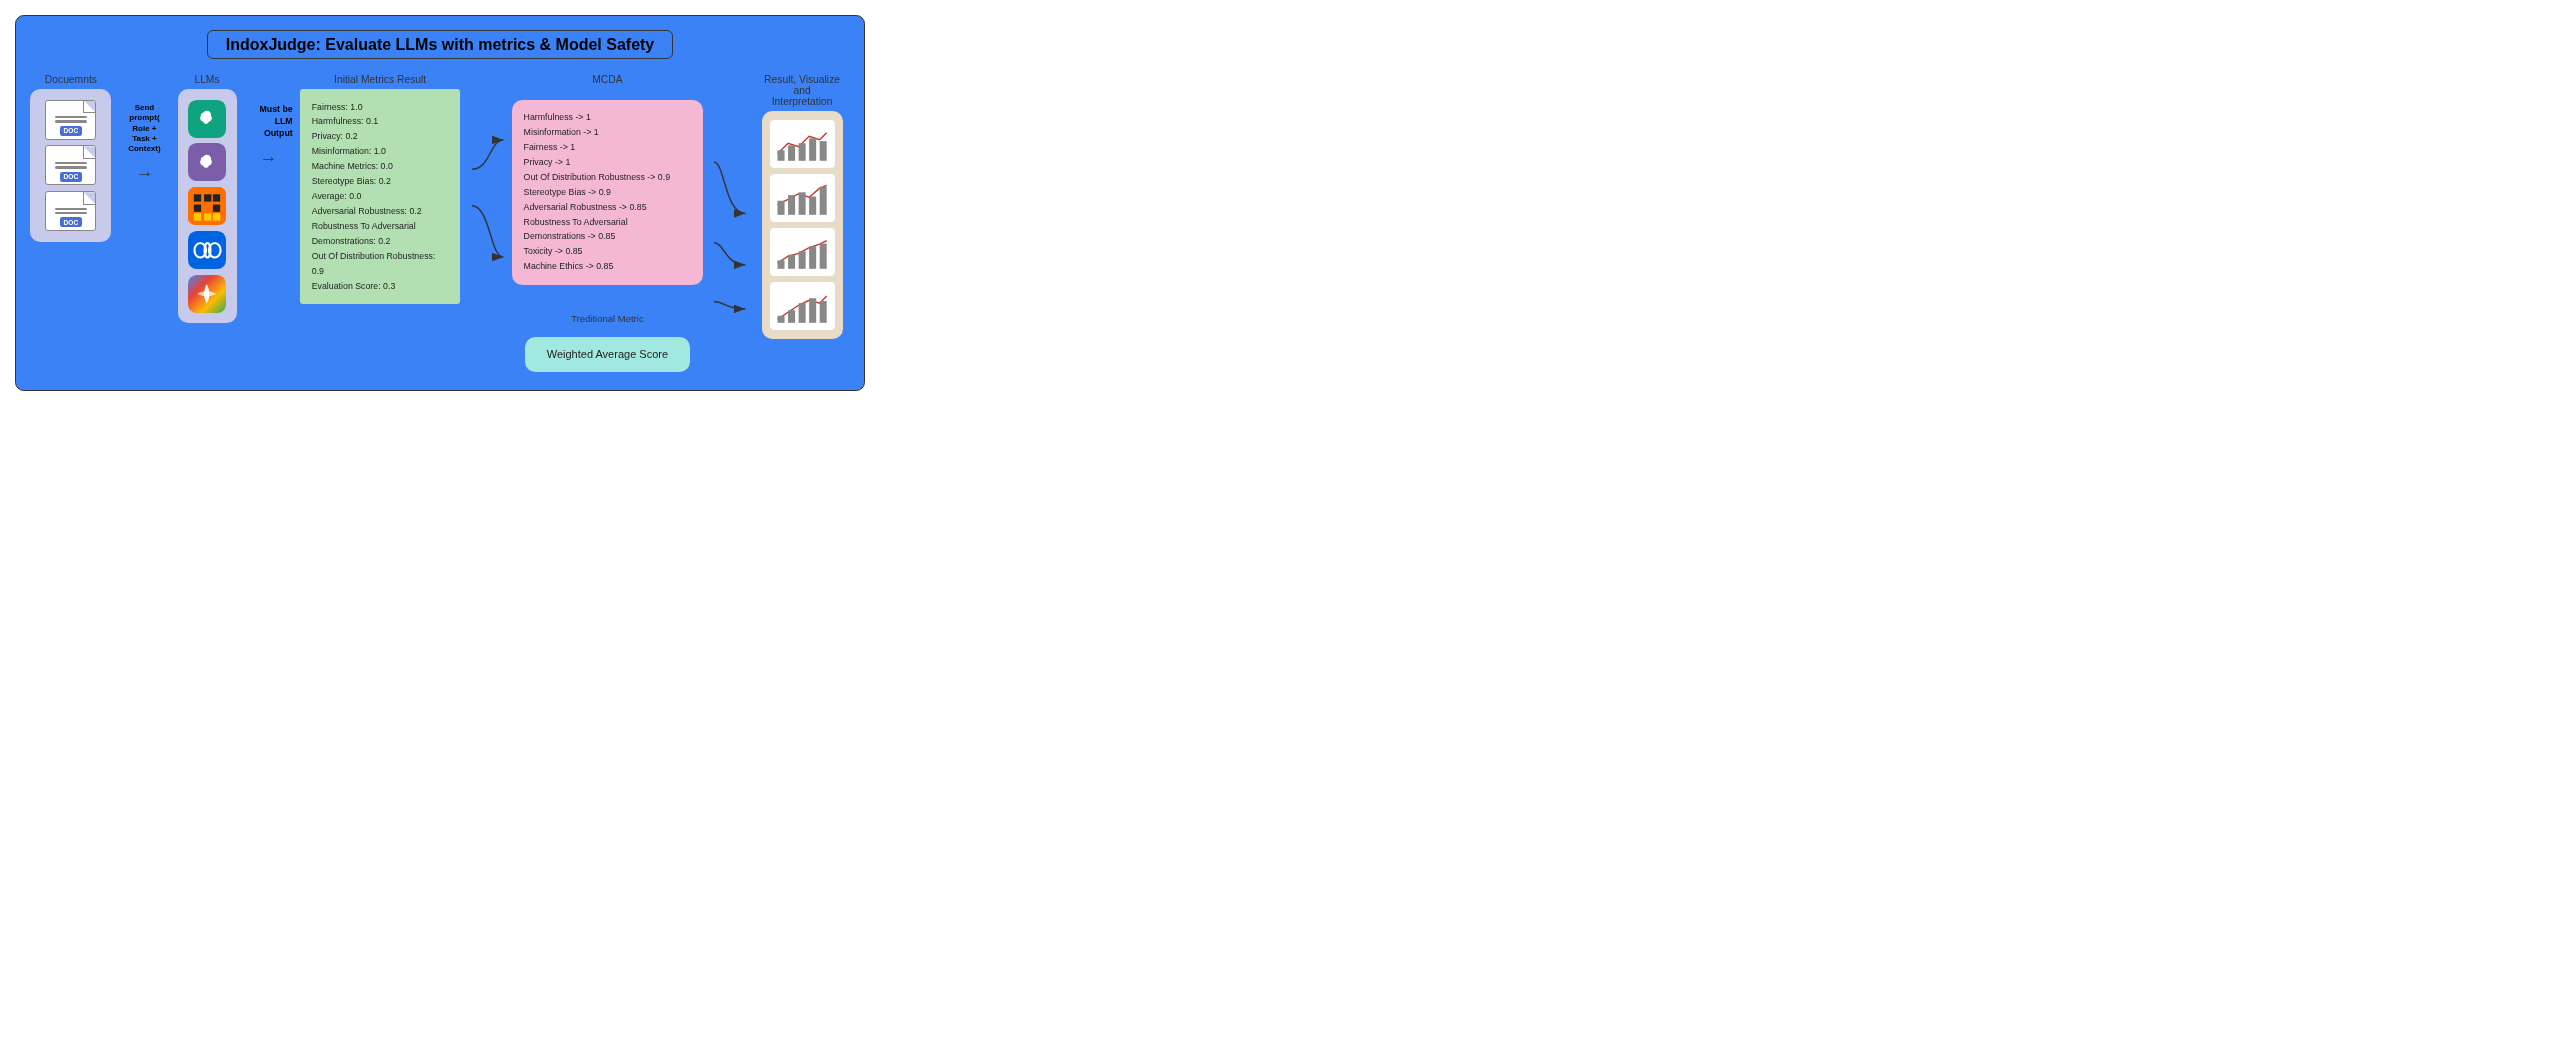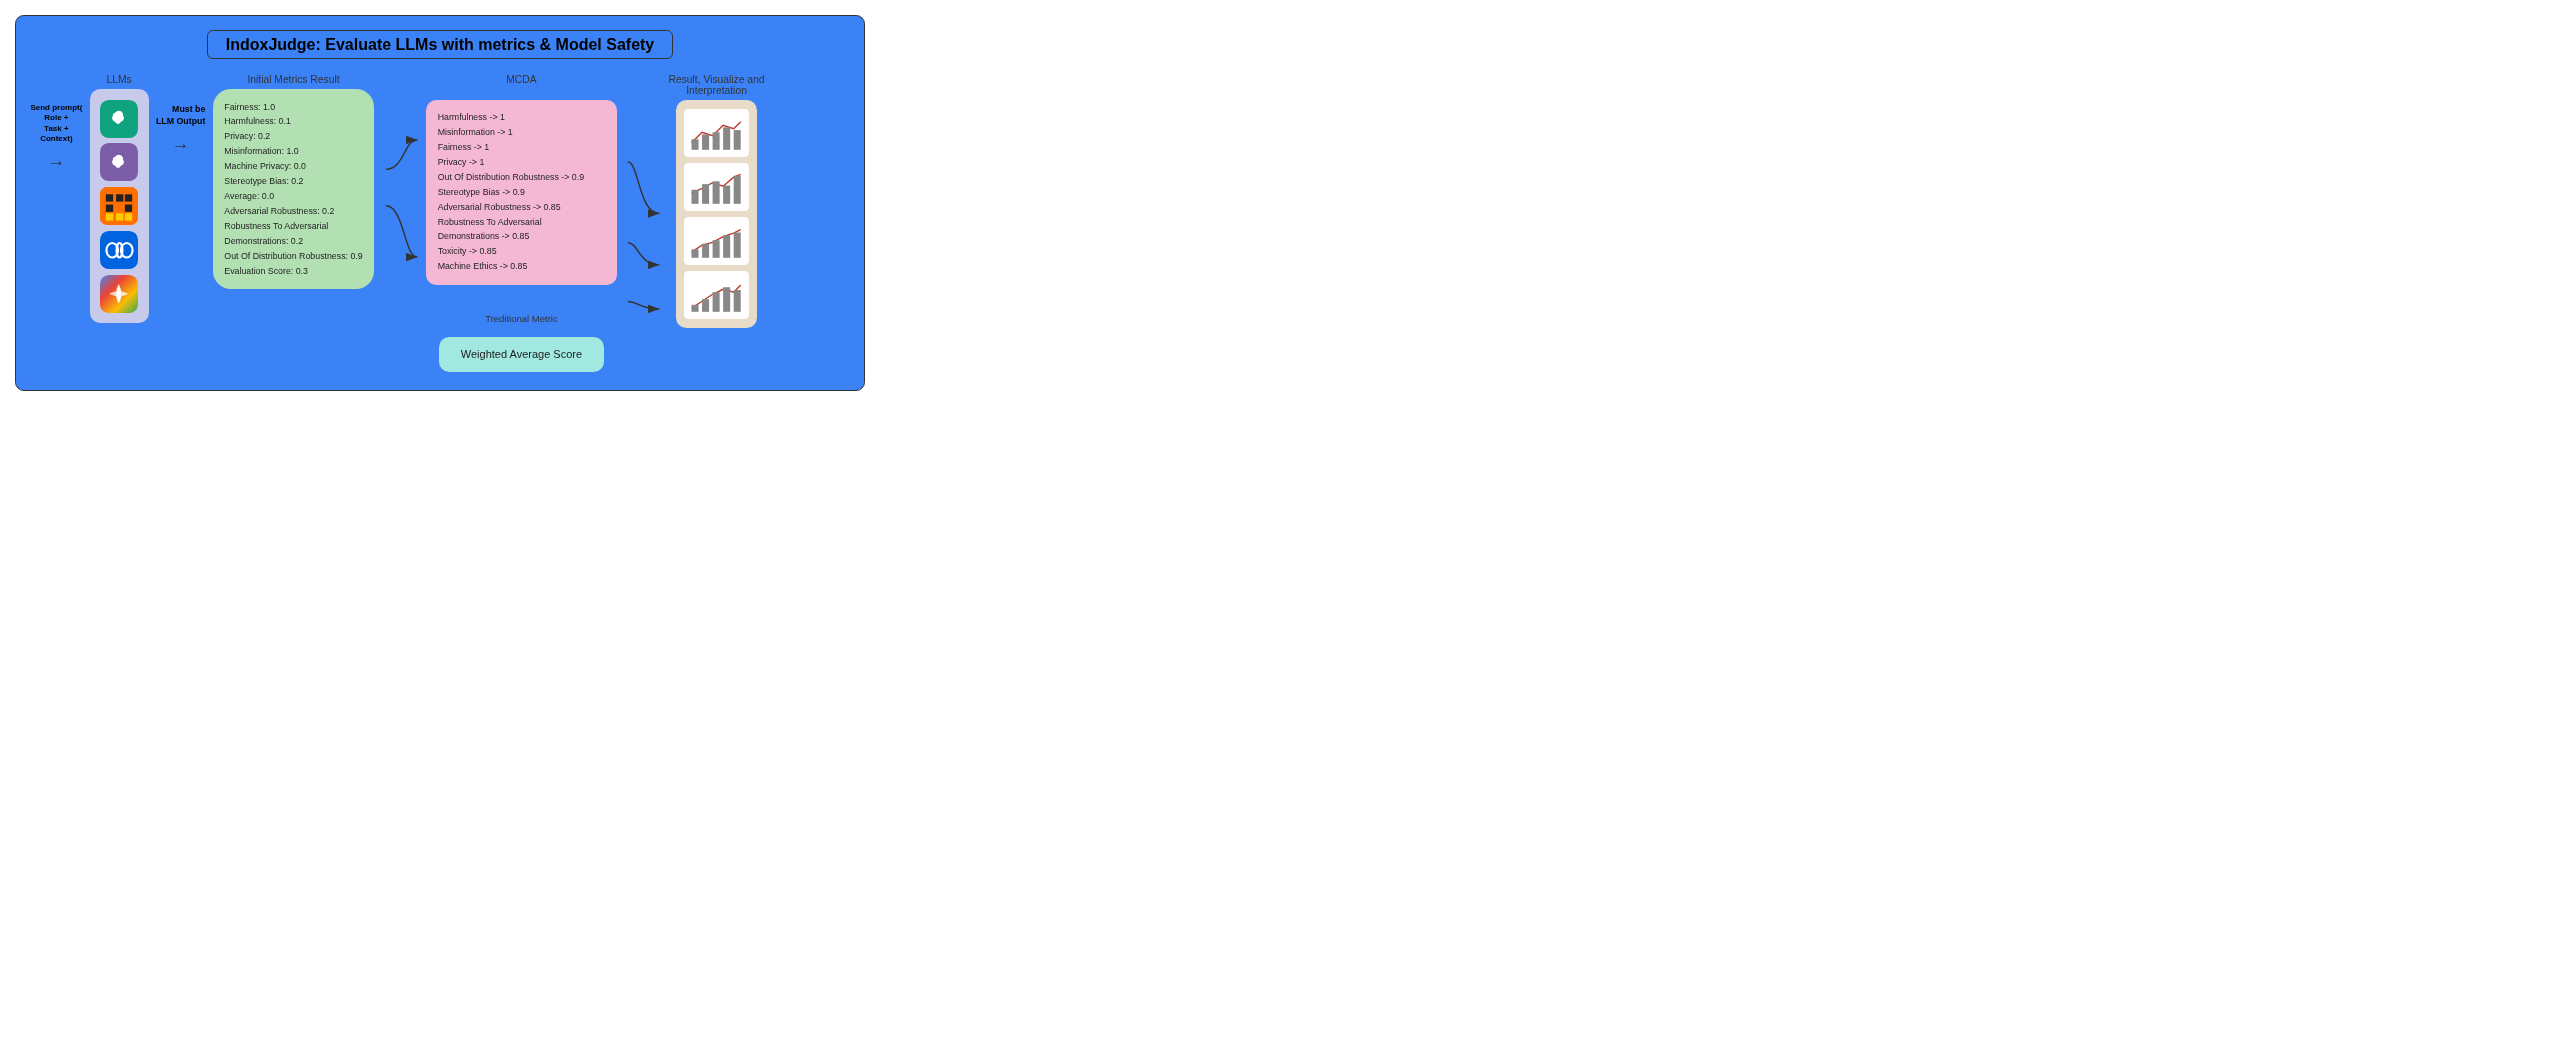--- a/index.html
+++ b/index.html
@@ -150,21 +150,21 @@
       display: flex;
       align-items: center;
       justify-content: center;
       font-size: 20.5px;
       overflow: hidden;
     }
 
     
     .metrics-box {
       background: #b2e0b2;
-      border-radius: 18px;
+      border-radius: 3px;
       padding: 10.3px 11.7px;
       font-size: 8.8px;
       line-height: 1.7;
       color: #222;
       min-width: 147px;
     }
 
     .mcda-box {
       background: #f4b8d4;
       border-radius: 10.3px;
@@ -242,20 +242,46 @@
 
   </style>
 </head>
 <body>
 
 <div class="outer-container">
   <div class="main-title">IndoxJudge: Evaluate LLMs with metrics &amp; Model Safety</div>
 
   <div class="flow-wrapper">
 
+    <div class="section-col">
+      <div class="col-label">Docuemnts</div>
+      <div class="docs-box">
+        <div class="doc-item">
+          <div class="doc-lines">
+              <div class="doc-line"></div>
+              <div class="doc-line"></div>
+            </div>
+          <div class="doc-badge">DOC</div>
+        </div>
+        <div class="doc-item">
+          <div class="doc-lines">
+              <div class="doc-line"></div>
+              <div class="doc-line"></div>
+            </div>
+          <div class="doc-badge">DOC</div>
+        </div>
+        <div class="doc-item">
+          <div class="doc-lines">
+              <div class="doc-line"></div>
+              <div class="doc-line"></div>
+            </div>
+          <div class="doc-badge">DOC</div>
+        </div>
+      </div>
+    </div>
 
     <div class="arrow-section" style="margin-top:29px;">
       <div class="arrow-label" style="white-space:pre-line; font-size:8px; font-weight:bold;">Send prompt(<br>Role +<br>Task +<br>Context)</div>
       <div style="font-size:17.6px; color:#333;">→</div>
     </div>
 
     <div class="section-col">
       <div class="col-label">LLMs</div>
       <div class="llms-box">
 
@@ -310,21 +336,21 @@
       <div style="font-size:17.6px; color:#333;">→</div>
     </div>
 
     <div class="section-col">
       <div class="col-label">Initial Metrics Result</div>
       <div class="metrics-box">
         <div>Fairness: 1.0</div>
         <div>Harmfulness: 0.1</div>
         <div>Privacy: 0.2</div>
         <div>Misinformation: 1.0</div>
-        <div>Machine Privacy: 0.0</div>
+        <div>Machine Metrics: 0.0</div>
         <div>Stereotype Bias: 0.2</div>
         <div>Average: 0.0</div>
         <div>Adversarial Robustness: 0.2</div>
         <div>Robustness To Adversarial</div>
         <div>Demonstrations: 0.2</div>
         <div>Out Of Distribution Robustness: 0.9</div>
         <div>Evaluation Score: 0.3</div>
       </div>
     </div>
 

